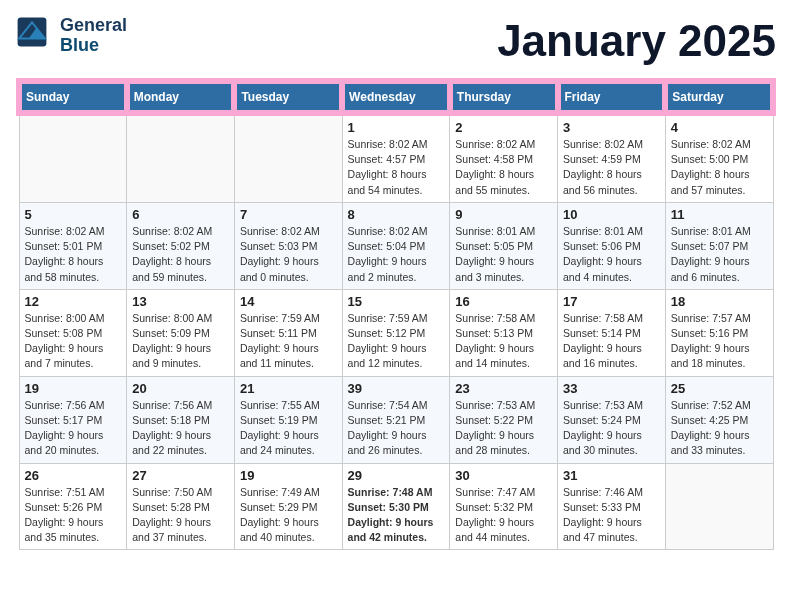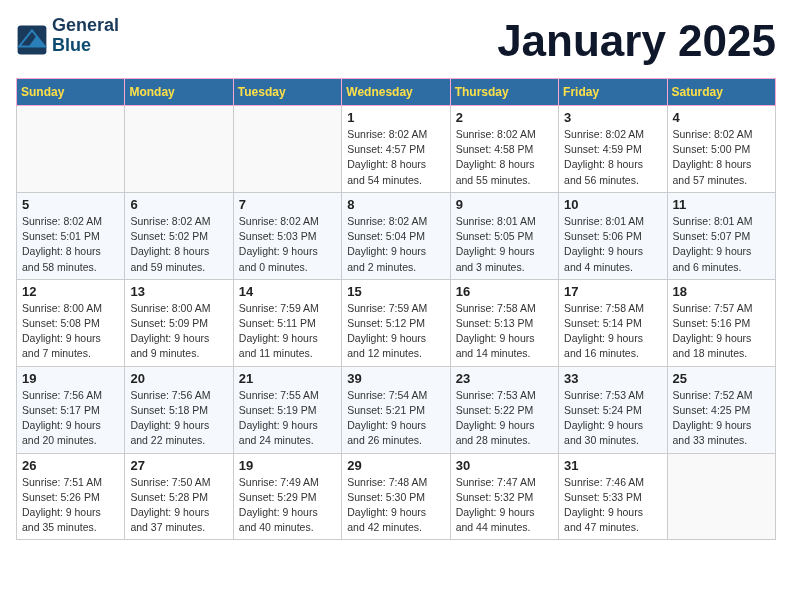--- a/index.html
+++ b/index.html
@@ -11,22 +11,22 @@
       padding: 16px;
     }
     .header {
       display: flex;
       justify-content: space-between;
       align-items: flex-start;
       margin-bottom: 12px;
     }
     .logo {
       display: flex;
-      align-items: flex-end;
-      gap: 4px;
+      align-items: flex-start;
+      gap: 12px;
     }
     .logo-text {
       font-size: 18px;
       font-weight: bold;
       color: #1a3a5c;
       line-height: 1.1;
     }
     .logo-text span {
       color: #0c4a6e;
     }
@@ -46,26 +46,26 @@
       font-size: 15px;
       color: #555;
     }
     table {
       width: 100%;
       border-collapse: collapse;
       font-size: 11px;
     }
     thead tr th {
       background: #2e6da4;
-      color: #fde047;
+      color: #ffffff;
       padding: 6px 4px;
       text-align: left;
       font-size: 12px;
       font-weight: bold;
-      border: 1px solid #f9a8d4;
+      border: 6px solid #f9a8d4;
     }
     tbody tr td {
       border: 1px solid #ccc;
       vertical-align: top;
       padding: 4px 5px;
       width: calc(100% / 7);
       min-height: 80px;
       background: #fff;
     }
     tbody tr:nth-child(even) td {
@@ -323,21 +323,21 @@
         </td>
         <td>
           <span class="day-num">19</span>
           <div class="day-info" style="white-space: pre-line;">Sunrise: 7:49 AM
 Sunset: 5:29 PM
 Daylight: 9 hours
 and 40 minutes.</div>
         </td>
         <td>
           <span class="day-num">29</span>
-          <div class="day-info" style="white-space: pre-line;">Sunrise: 7:48 AM
+          <div class="day-info" style="white-space: pre-line; font-weight: bold;">Sunrise: 7:48 AM
 Sunset: 5:30 PM
 Daylight: 9 hours
 and 42 minutes.</div>
         </td>
         <td>
           <span class="day-num">30</span>
           <div class="day-info" style="white-space: pre-line;">Sunrise: 7:47 AM
 Sunset: 5:32 PM
 Daylight: 9 hours
 and 44 minutes.</div>

